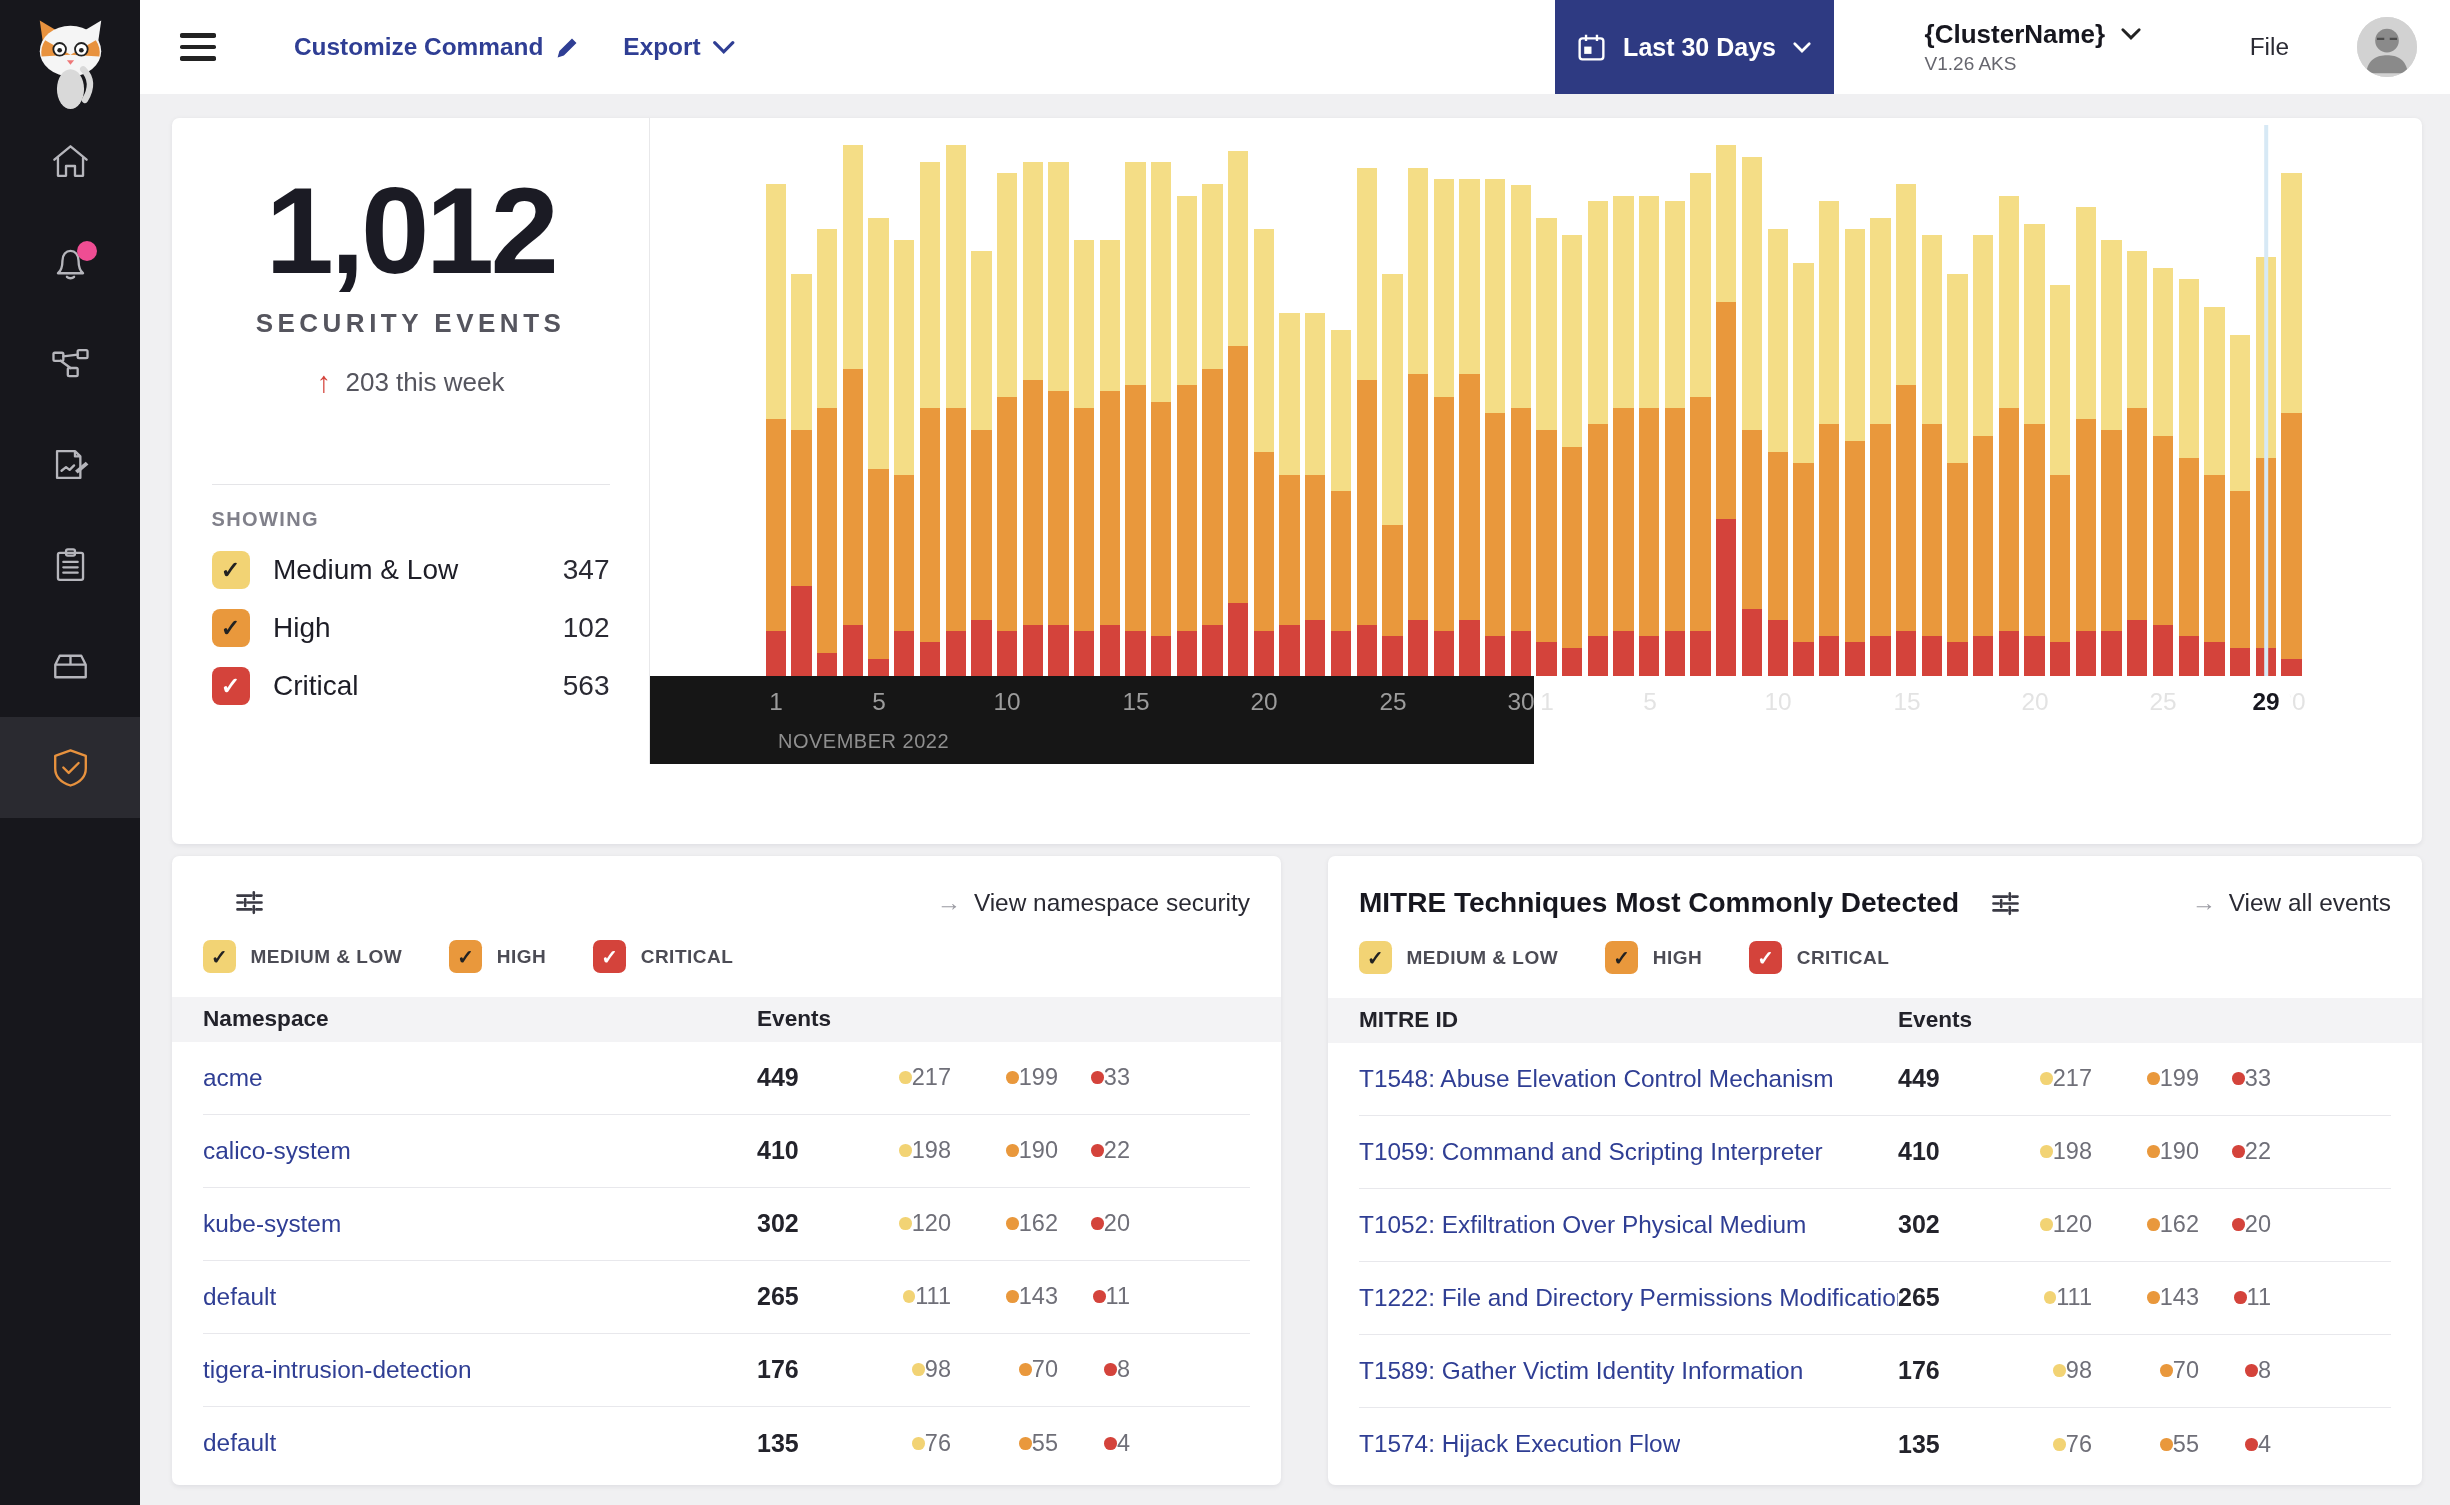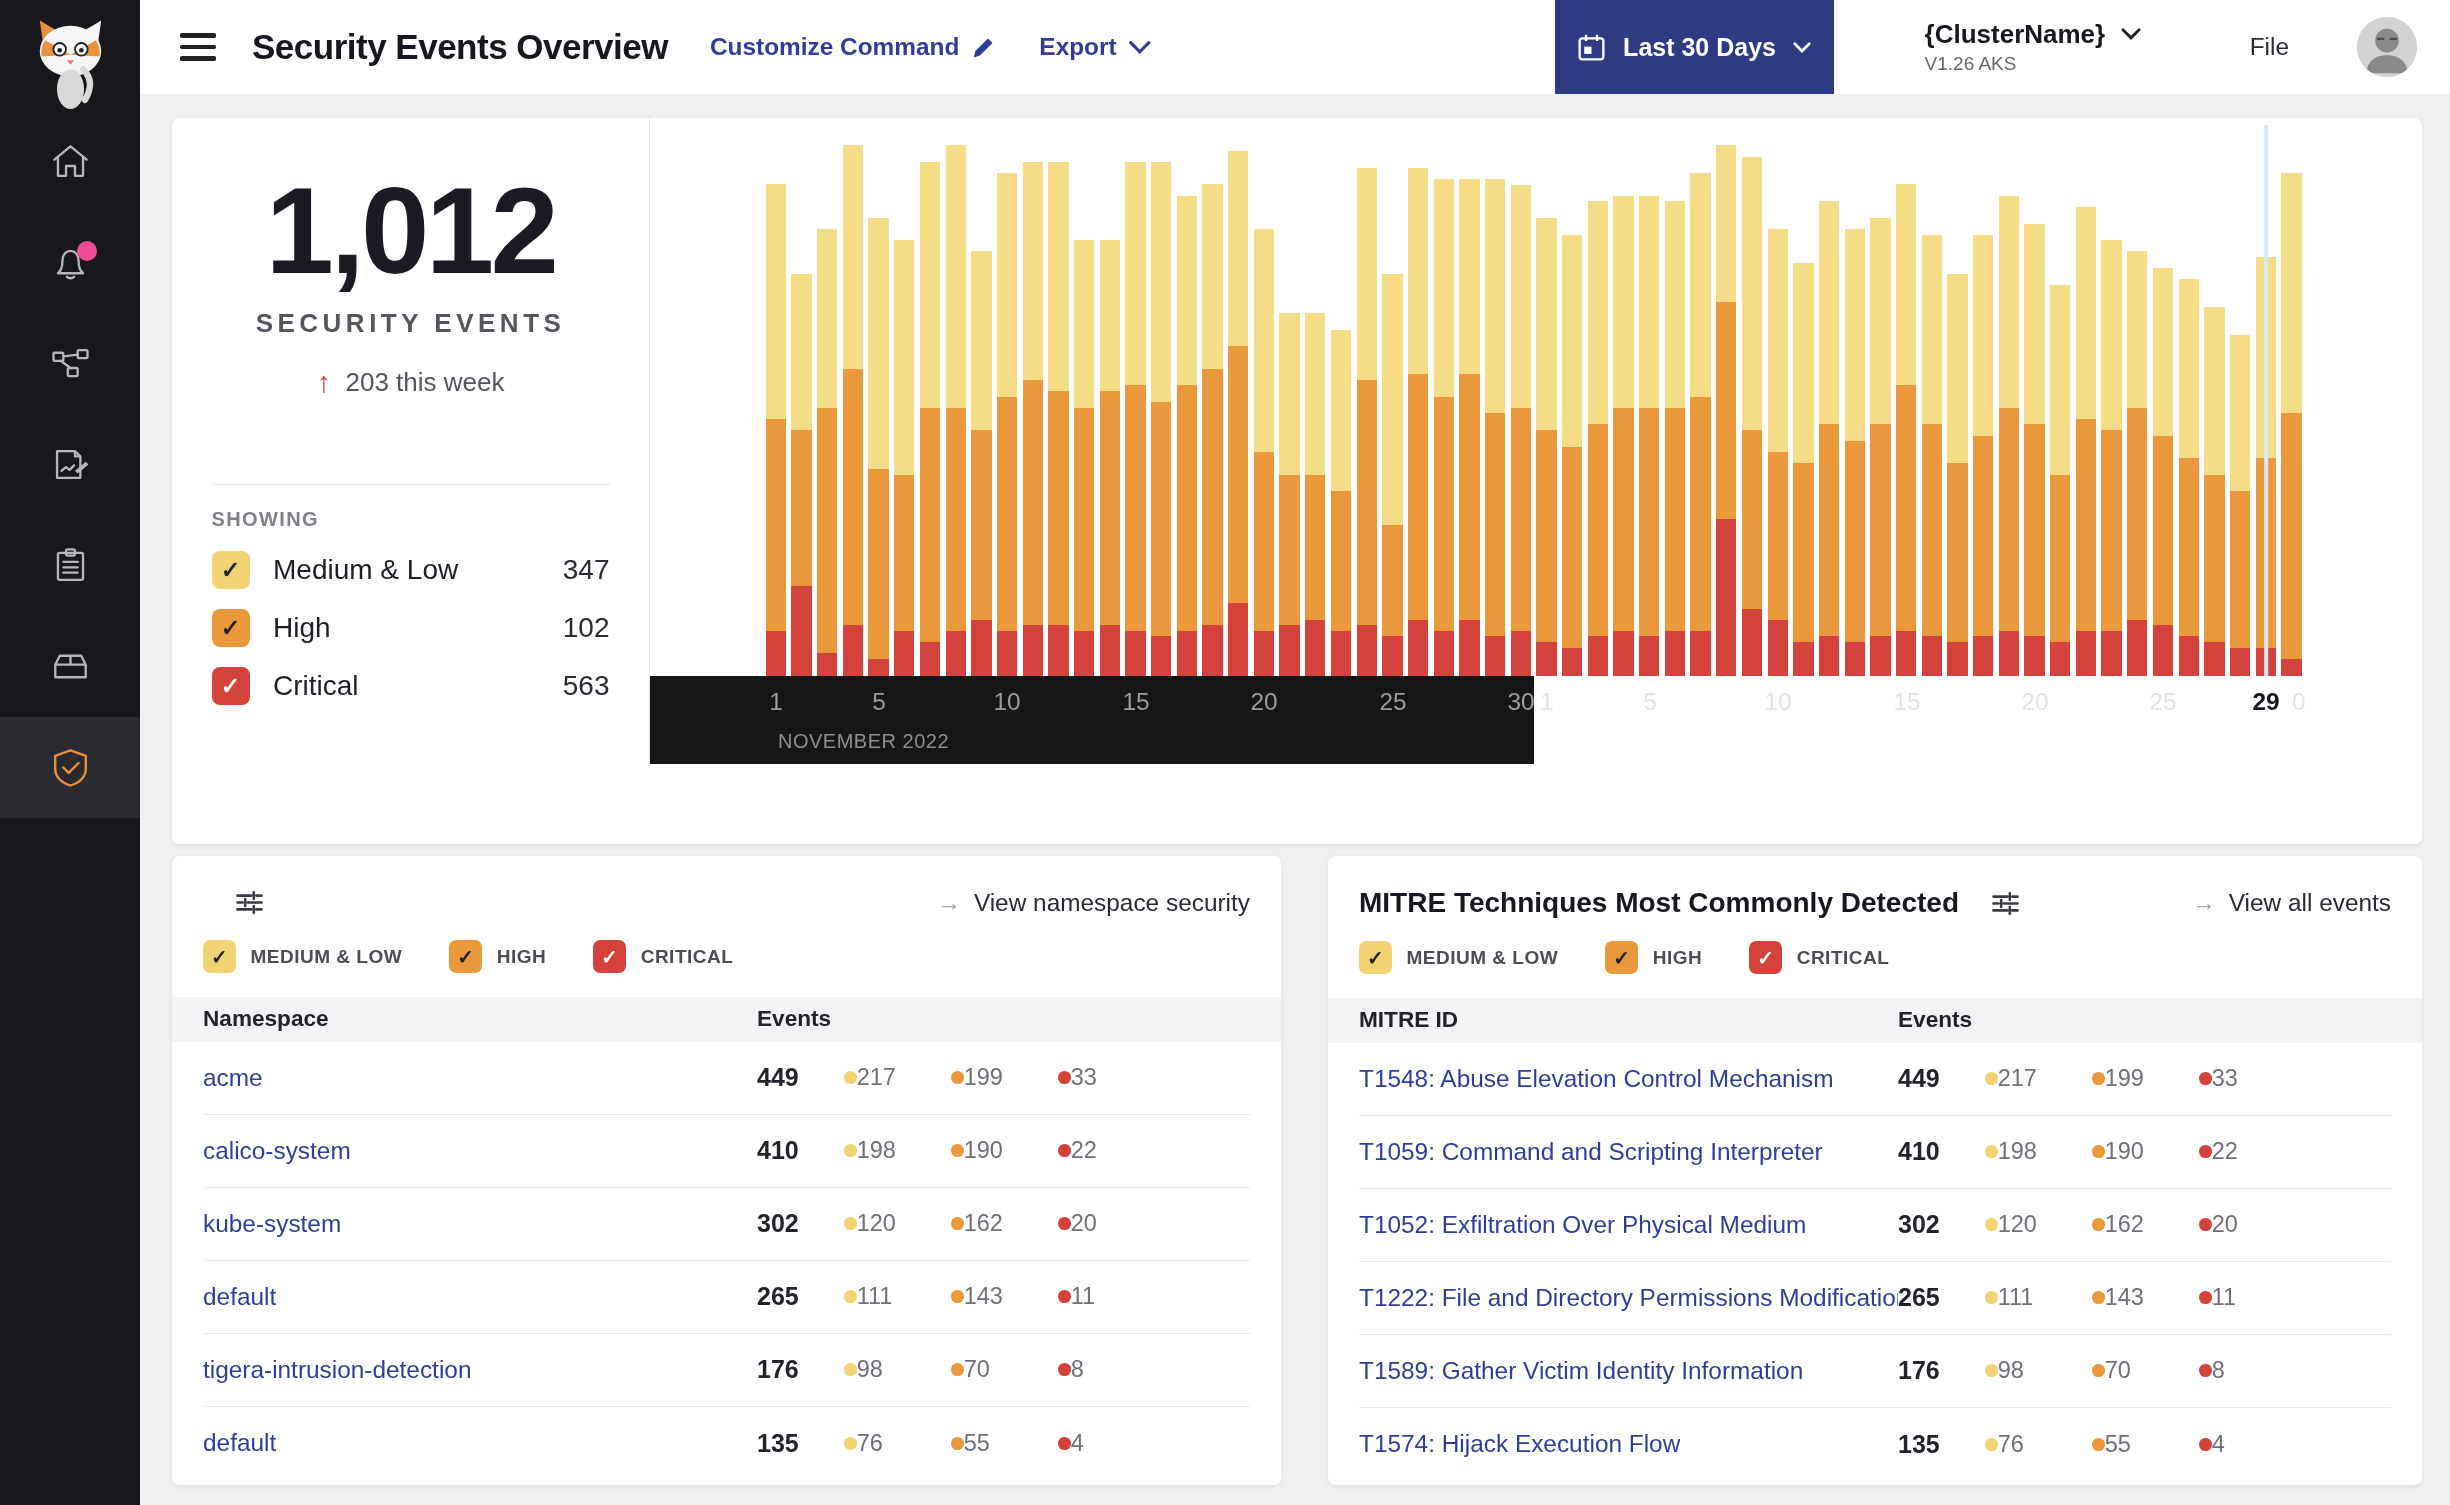--- a/index.html
+++ b/index.html
@@ -82,21 +82,21 @@
   .pill { display:flex; align-items:center; gap:14.5px; }
   .pill .cb { width:33px; height:33px; border-radius:7.2px; font-size:20px; }
   .pill .plabel { font-size:19px; font-weight:700; letter-spacing:0.5px; color:#4c4c55; }
   .thead { margin:23.5px -31px 0; background:#f3f3f5; height:45px; display:flex; align-items:center; padding:0 31px; font-size:22.6px; font-weight:700; color:#22222a; }
   .thead .c2 { margin-left:auto; width:493px; }
   .trow { height:73px; display:flex; align-items:center; border-bottom:1.8px solid #e8e8ec; }
   .trow:last-child { border-bottom:none; }
   .rlink { font-size:24.4px; color:#2f3e94; text-decoration:none; cursor:pointer; white-space:nowrap; flex-shrink:1; overflow:hidden; }
   .events { margin-left:auto; width:493px; display:flex; align-items:center; flex-shrink:0; }
   .etotal { width:87px; font-size:25px; font-weight:600; color:#23232b; }
-  .egrp { display:flex; align-items:center; gap:0; width:107px; font-size:23.5px; color:#6f6f78; }
+  .egrp { display:flex; align-items:center; gap:0; width:107px; font-size:23.5px; color:#6f6f78;justify-content:flex-end; }
   .egrp:last-child { width:72px; }
   .sev-dot { width:12.7px; height:12.7px; border-radius:50%; display:inline-block; flex-shrink:0; }
 </style>
 </head>
 <body>
 
 <aside class="sidebar">
   <div class="logo">
     <svg width="87" height="94" viewBox="0 0 96 104">
       <path d="M18 34 L14 6 L34 18 Z" fill="#e8923e"></path>
@@ -159,21 +159,20 @@
   </div>
 </aside>
 
 <div class="page">
   <header>
     <div class="hamburger">
         <div></div>
         <div></div>
         <div></div>
       </div>
-    <h1 class="h-title">Security Events Overview</h1>
     <div class="h-link">
       <span>Customize Command</span>
       <svg width="27" height="27" viewBox="0 0 30 30">
         <path d="M4 26 L6 19 L20 5 L25 10 L11 24 Z M19 6 L24 11" fill="#2f3e94"></path>
       </svg>
     </div>
     <div class="h-link">
       <span>Export</span>
       <svg width="23.5" height="14.5" viewBox="0 0 26 16">
         <path d="M3 3 L13 13 L23 3" stroke="#2f3e94" stroke-width="3.5" fill="none" stroke-linecap="round"></path>

